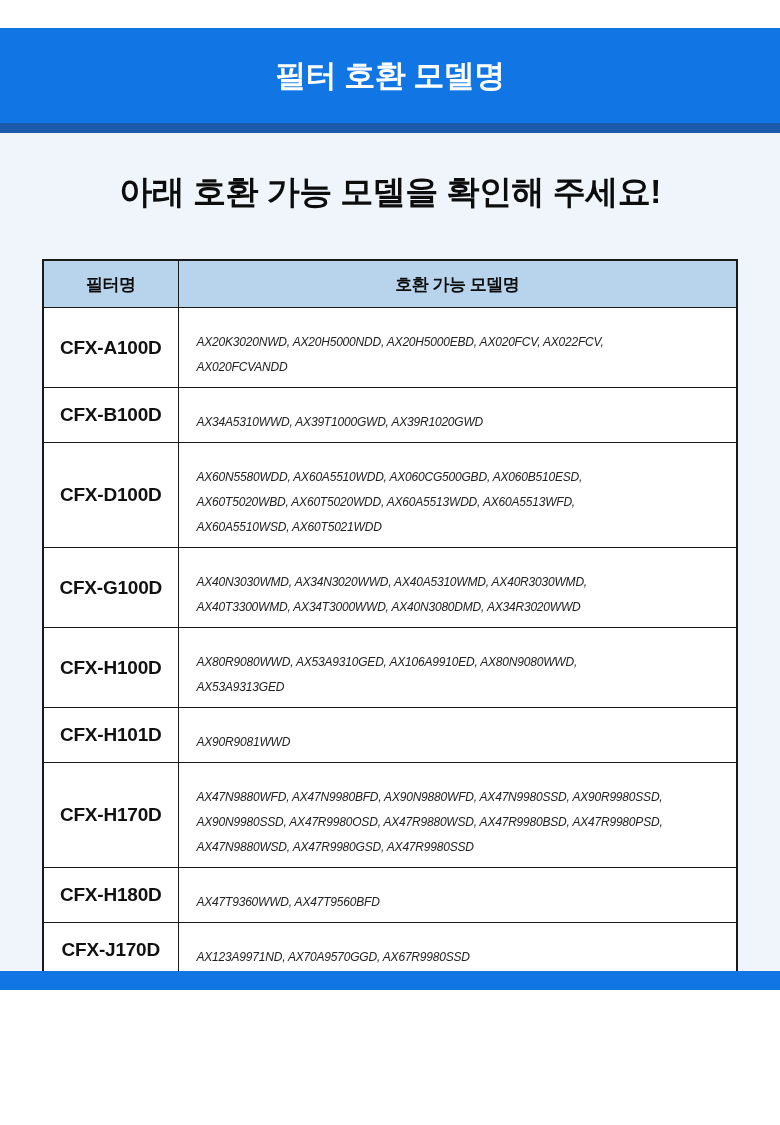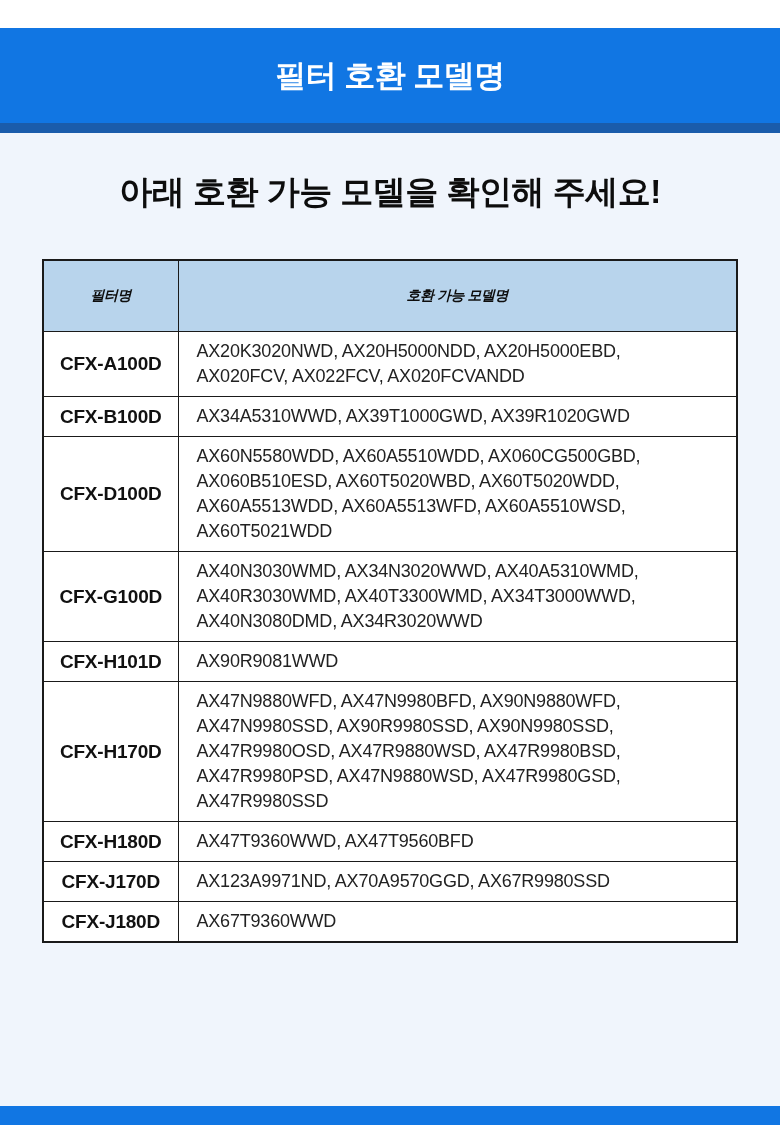--- a/index.html
+++ b/index.html
@@ -4,21 +4,21 @@
 <style>
   html, body {
     margin: 0;
     padding: 0;
     background: #ffffff;
     font-family: "Liberation Sans", "DejaVu Sans", sans-serif;
   }
   .page {
     position: relative;
     width: 780px;
-    height: 1125px;
+    height: 990px;
     margin: 0 auto;
     background: #b91c1c;
     overflow: hidden;
   }
   .top-gap {
     height: 28px;
     background: #ffffff;
   }
   .header-band {
     height: 95px;
@@ -59,47 +59,47 @@
     table-layout: fixed;
   }
   table.compat-table, .compat-table th, .compat-table td {
     border: 1px solid #1a1a1a;
   }
   table.compat-table {
     border: 2px solid #1a1a1a;
   }
   .compat-table th {
     background: #b8d4ec;
-    font-size: 14px;
+    font-size: 17px;
     font-weight: 700;
     color: #0d0d0d;
     height: 38px;
-    padding: 16px;
+    padding: 4px;
     letter-spacing: -0.5px;
-    font-style: italic;
   }
   .col-filter { width: 135px; }
   .col-models { width: 559px; }
   .filter-cell {
     text-align: center;
     vertical-align: middle;
     font-size: 19px;
     font-weight: 600;
     color: #111111;
     letter-spacing: -0.2px;
     padding: 6px 2px;
   }
   .models-cell {
     vertical-align: middle;
-    font-size: 18px;
+    font-size: 12px;
     font-weight: 400;
     color: #222222;
     line-height: 25px;
-    padding: 7px 70px 7px 18px;
+    padding: 22px 70px 7px 18px;
     letter-spacing: -0.2px;
+    font-style: italic;
   }
   .footer-bar {
     position: absolute;
     left: 0;
     bottom: 0;
     width: 780px;
     height: 19px;
     background: #1176e3;
   }
 </style>
@@ -142,20 +142,24 @@
           </tr>
           <tr>
             <td class="filter-cell">CFX-D100D</td>
             <td class="models-cell">AX60N5580WDD, AX60A5510WDD, AX060CG500GBD, AX060B510ESD, AX60T5020WBD, AX60T5020WDD, AX60A5513WDD, AX60A5513WFD, AX60A5510WSD, AX60T5021WDD</td>
           </tr>
           <tr>
             <td class="filter-cell">CFX-G100D</td>
             <td class="models-cell">AX40N3030WMD, AX34N3020WWD, AX40A5310WMD, AX40R3030WMD, AX40T3300WMD, AX34T3000WWD, AX40N3080DMD, AX34R3020WWD</td>
           </tr>
           <tr>
+            <td class="filter-cell">CFX-H100D</td>
+            <td class="models-cell">AX80R9080WWD, AX53A9310GED, AX106A9910ED, AX80N9080WWD, AX53A9313GED</td>
+          </tr>
+          <tr>
             <td class="filter-cell">CFX-H101D</td>
             <td class="models-cell">AX90R9081WWD</td>
           </tr>
           <tr>
             <td class="filter-cell">CFX-H170D</td>
             <td class="models-cell">AX47N9880WFD, AX47N9980BFD, AX90N9880WFD, AX47N9980SSD, AX90R9980SSD, AX90N9980SSD, AX47R9980OSD, AX47R9880WSD, AX47R9980BSD, AX47R9980PSD, AX47N9880WSD, AX47R9980GSD, AX47R9980SSD</td>
           </tr>
           <tr>
             <td class="filter-cell">CFX-H180D</td>
             <td class="models-cell">AX47T9360WWD, AX47T9560BFD</td>

